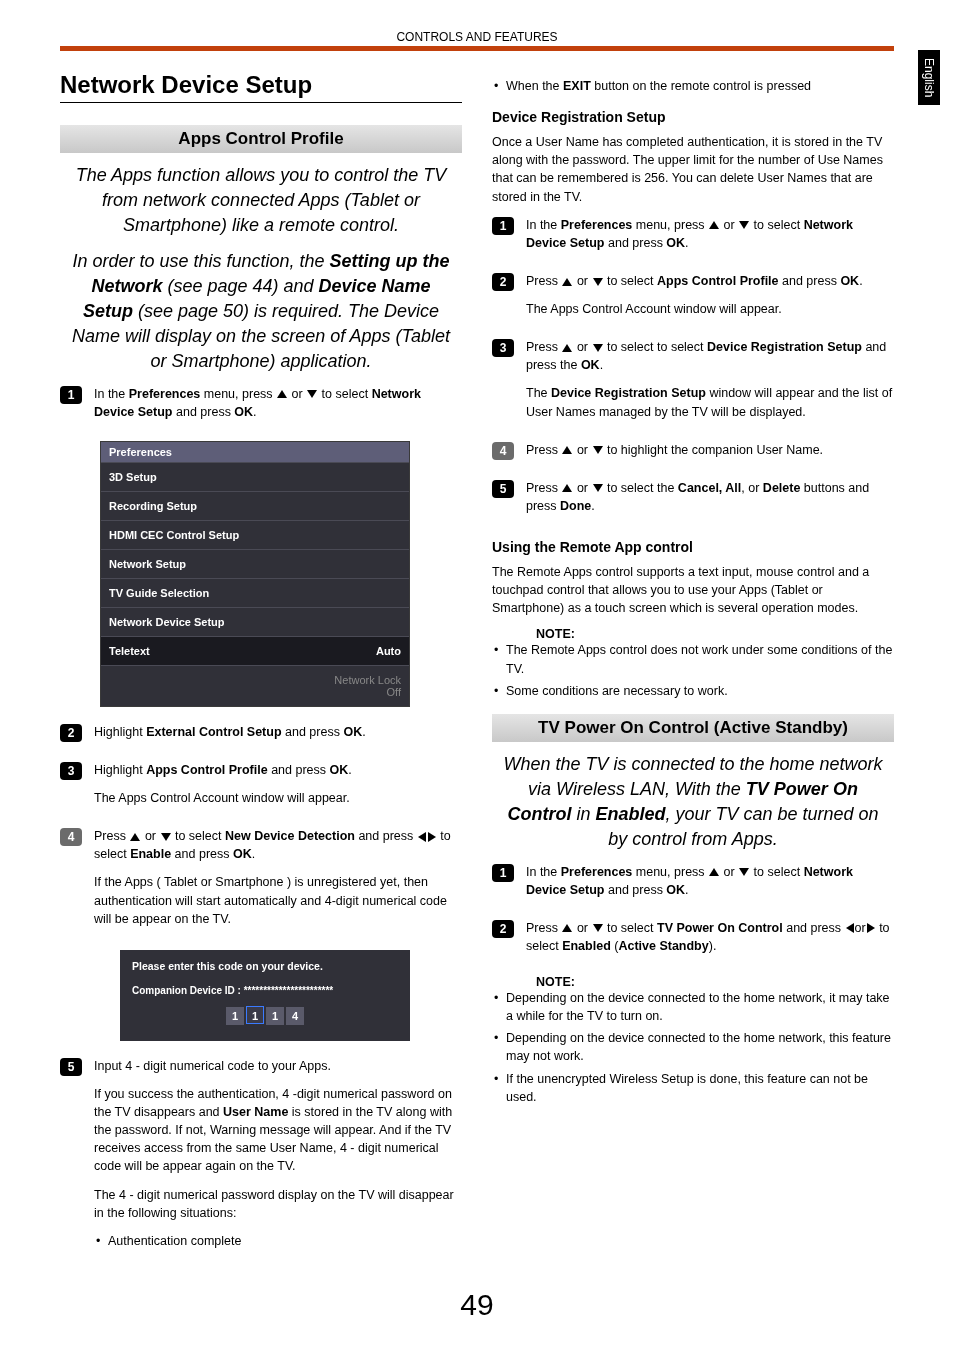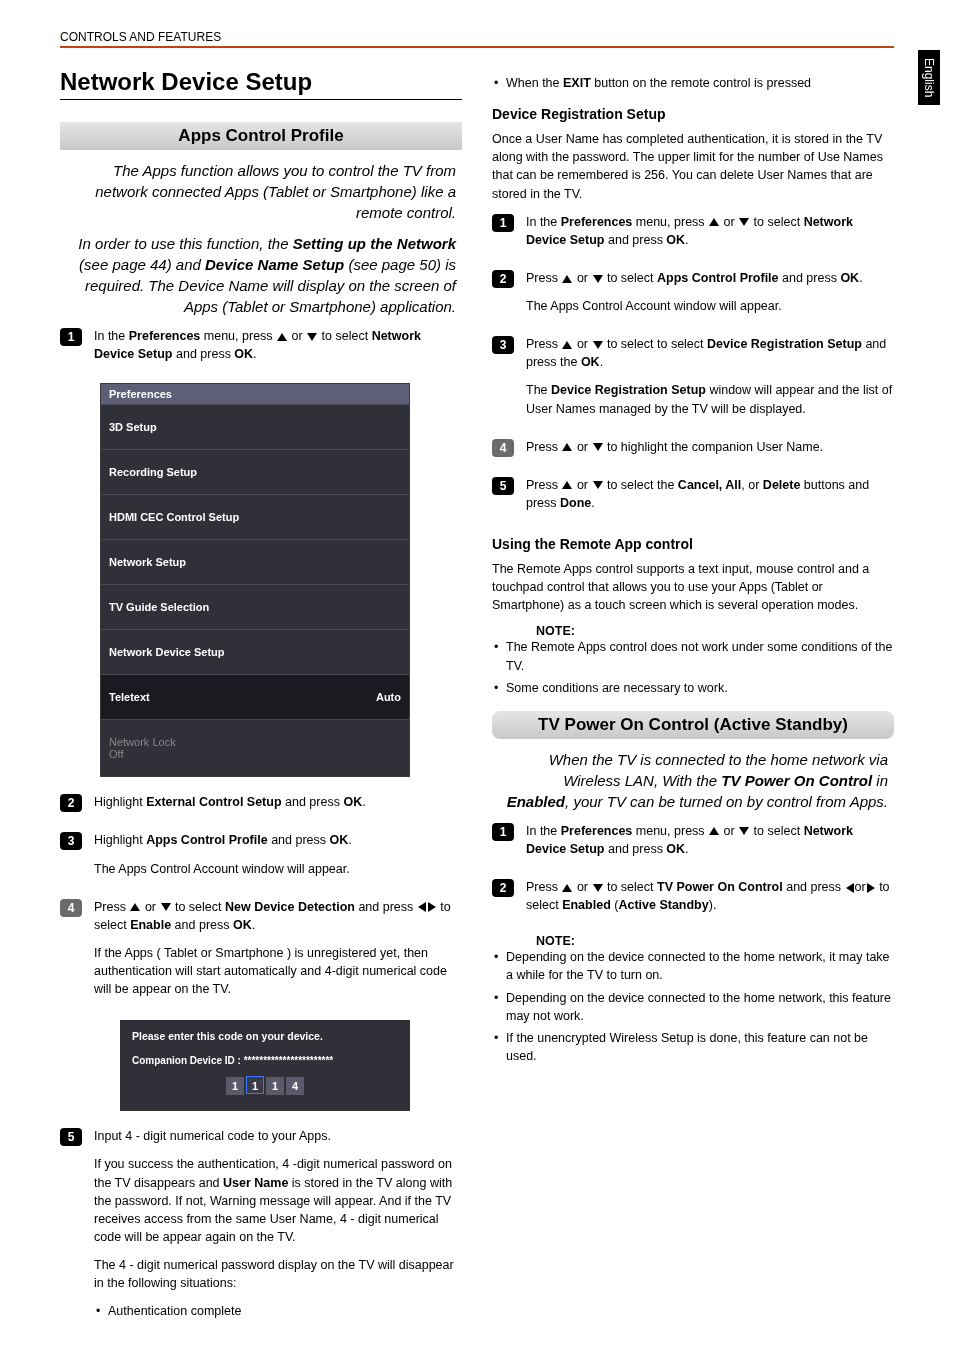--- a/index.html
+++ b/index.html
@@ -10,23 +10,23 @@
     background: #fff;
     width: 954px;
     margin: 0 auto;
     position: relative;
   }
   .page {
     padding: 30px 60px 20px 60px;
     position: relative;
   }
   .header-line {
-    text-align: left;
+    text-align: center;
     font-size: 12px;
-    border-bottom: 2px solid #c2410c;
+    border-bottom: 5px solid #c2410c;
     padding-bottom: 2px;
     margin-bottom: 20px;
   }
   .lang-tab {
     position: absolute;
     right: 14px;
     top: 50px;
     background: #000;
     color: #fff;
     writing-mode: vertical-rl;
@@ -49,22 +49,22 @@
   .section-banner {
     background: linear-gradient(to bottom, #e5e5e5, #c8c8c8);
     text-align: center;
     font-weight: bold;
     font-size: 17px;
     padding: 4px 0;
     margin-bottom: 10px;
   }
   .intro {
     font-style: italic;
-    text-align: right;
-    font-size: 15px;
+    text-align: center;
+    font-size: 18px;
     margin-bottom: 10px;
     line-height: 1.4;
     padding: 0 6px;
   }
   .step {
     display: flex;
     gap: 12px;
     margin-bottom: 10px;
     align-items: flex-start;
   }
@@ -106,25 +106,26 @@
     font-size: 11px;
     color: #fff;
   }
   .menu-mock .hdr {
     background: #5e5e78;
     padding: 4px 8px;
     font-weight: bold;
   }
   .menu-mock .row {
     background: #303038;
-    padding: 16px 8px;
+    padding: 8px 8px;
     border-top: 1px solid #4a4a55;
     display: flex;
     justify-content: space-between;
     font-weight: bold;
+    align-items: flex-end;
   }
   .menu-mock .row.dim { color: #888; font-weight: normal; flex-direction: column;}
   .menu-mock .row.sel { background: #1a1a20; gap: 44px; }
 
   
   .code-mock {
     margin: 12px 0 16px 60px;
     width: 290px;
     background: #303038;
     color: #fff;
@@ -322,21 +323,21 @@
       </div>
 
       <div class="subheading">Using the Remote App control</div>
       <p class="body-p">The Remote Apps control supports a text input, mouse control and a touchpad control that allows you to use your Apps (Tablet or Smartphone) as a touch screen which is several operation modes.</p>
       <div class="note-label">NOTE:</div>
       <ul class="bullets">
         <li>The Remote Apps control does not work under some conditions of the TV.</li>
         <li>Some conditions are necessary to work.</li>
       </ul>
 
-      <div class="section-banner" style="margin-top:14px;border-radius:8px;">TV Power On Control (Active Standby)</div>
+      <div class="section-banner" style="margin-top:14px;">TV Power On Control (Active Standby)</div>
       <p class="intro">
         <span>When the TV is connected to the home network via Wireless LAN, With the </span><b><i>TV Power On Control</i></b><span> in </span><b><i>Enabled</i></b><span>, your TV can be turned on by control from Apps.</span>
       </p>
 
       <div class="step">
         <span class="badge">1</span>
         <div class="content">
             <p><span>In the </span><b>Preferences</b><span> menu, press </span><span class="tri-up"></span><span> or </span><span class="tri-down"></span><span> to select </span><b>Network Device Setup</b><span> and press </span><b>OK</b><span>.</span></p>
           </div>
       </div>

